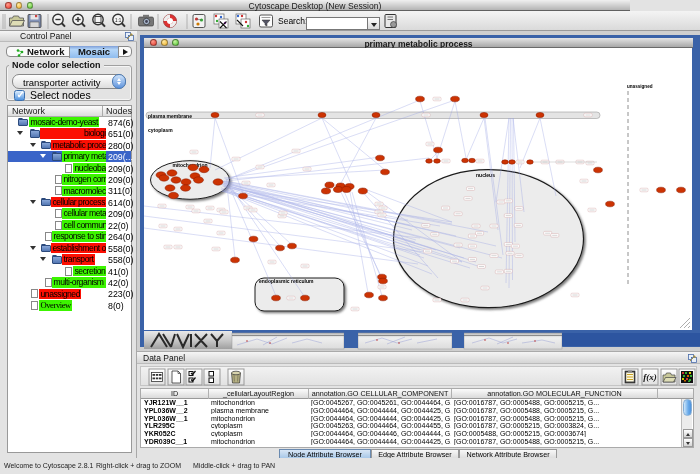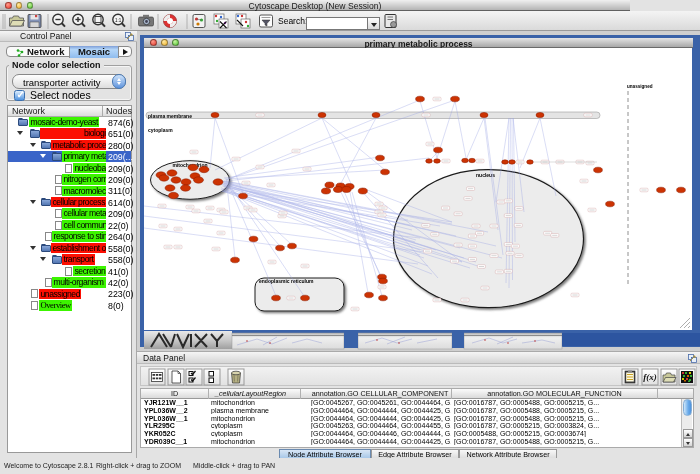--- a/index.html
+++ b/index.html
@@ -950,21 +950,21 @@
                 <rect x="2" y="2" width="2" height="2" fill="#3a3"></rect>
     <rect x="-3" y="3" width="2" height="1.5" fill="#c60"></rect>
                 <rect x="1" y="3.5" width="2" height="1.5" fill="#3a3"></rect>
   </g>
 </g>
 </svg>
       </div>
       <div id="dtable">
         <div id="dtable-header">
           <div class="th" style="left:0;width:68px;">ID</div>
-          <div class="th" style="left:60px;width:100px;font-style:italic;">_cellularLayoutRegion</div>
+          <div class="th" style="left:68px;width:100px;">_cellularLayoutRegion</div>
           <div class="th" style="left:168px;width:143px;">annotation.GO CELLULAR_COMPONENT</div>
           <div class="th" style="left:311px;width:206px;">annotation.GO MOLECULAR_FUNCTION</div>
         </div>
 <div class="drow" style="top:10.2px;">
 <span class="dc" style="left:3px;width:64px;font-weight:bold;">YJR121W__1</span>
 <span class="dc" style="left:70px;width:96px;">mitochondrion</span>
 <span class="dc" style="left:170px;width:140px;">[GO:0045267, GO:0045261, GO:0044464, G...</span>
 <span class="dc" style="left:313px;width:204px;">[GO:0016787, GO:0005488, GO:0005215, G...</span>
           </div>
 <div class="drow" style="top:17.9px;">

